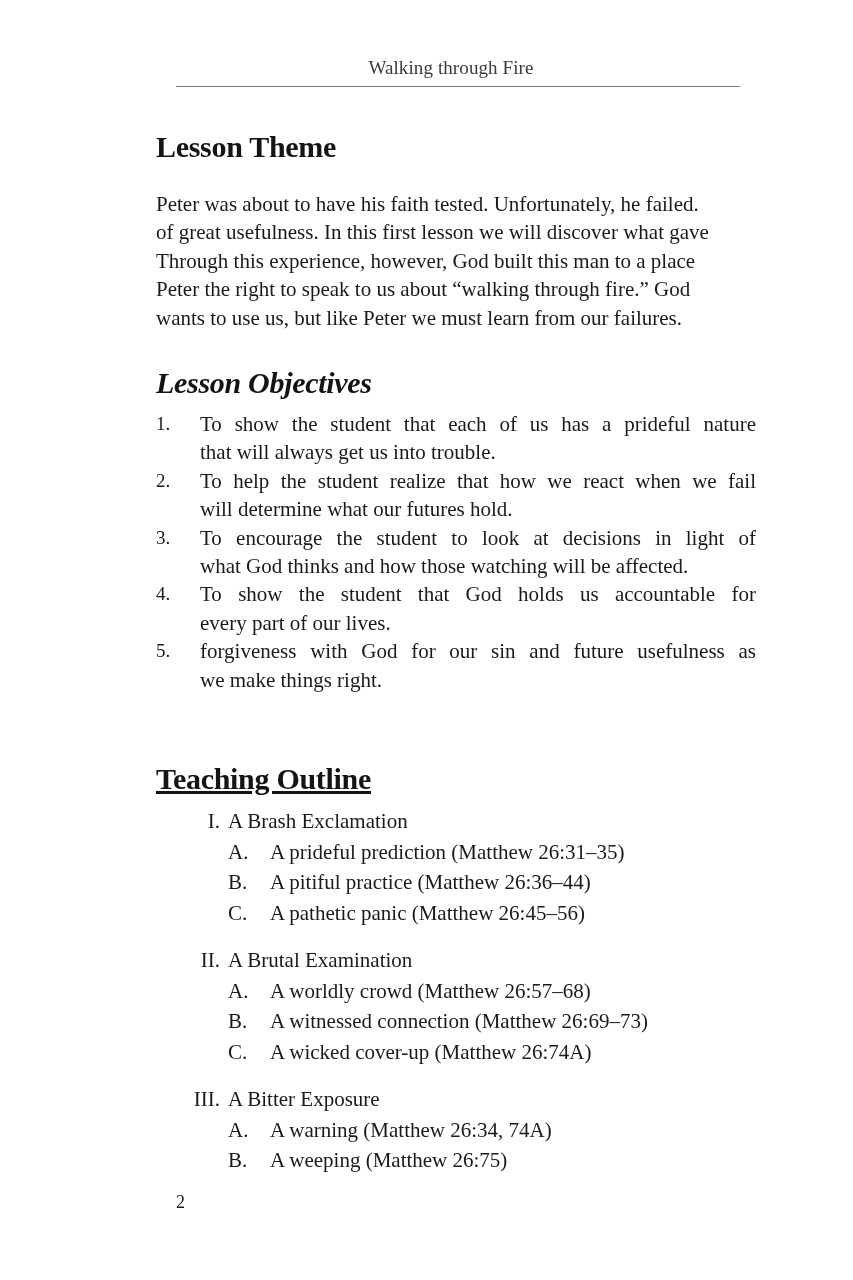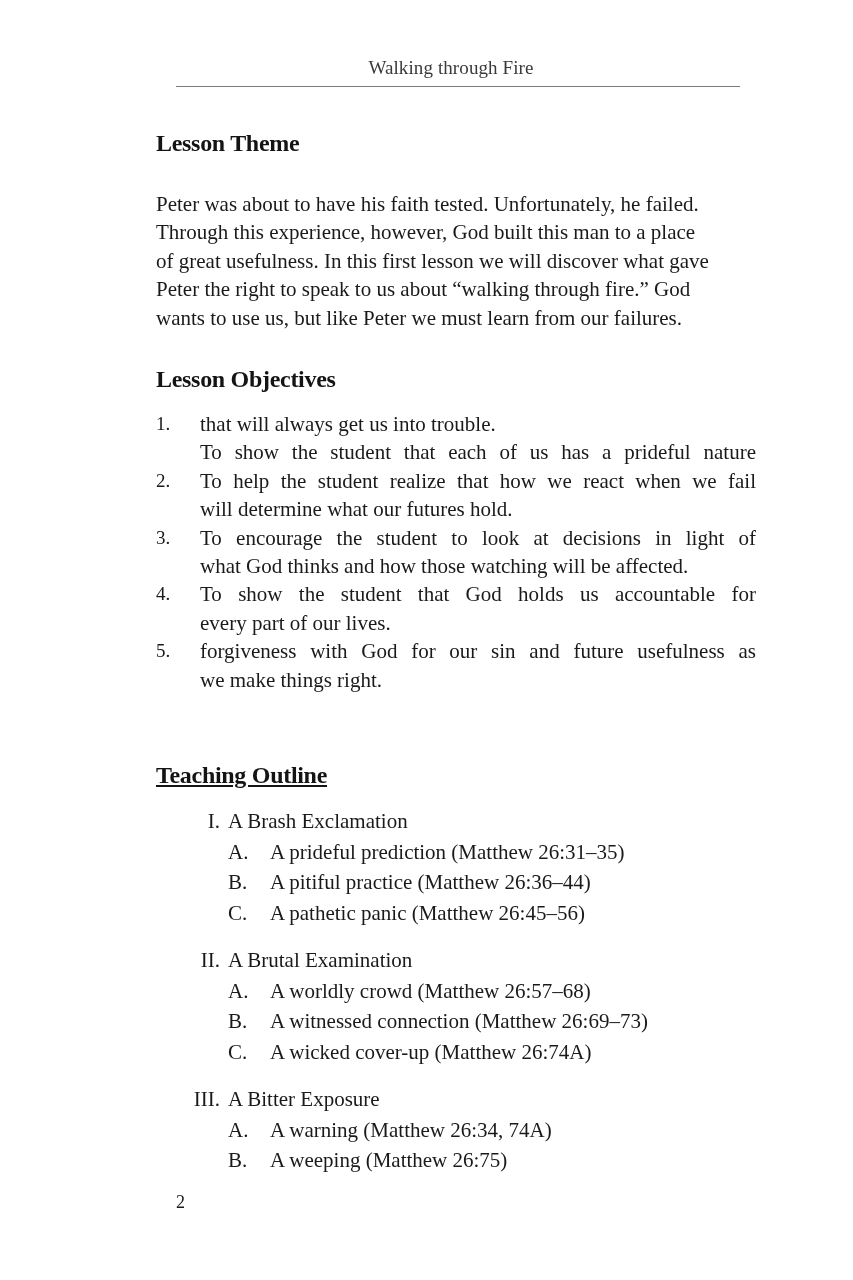--- a/index.html
+++ b/index.html
@@ -30,21 +30,21 @@
       top: 86px;
       left: 176px;
       width: 564px;
       height: 0;
       border-top: 1.3px solid #7a7a7a;
     }
     .section-title {
       position: absolute;
       left: 156px;
       font-weight: bold;
-      font-size: 24px;
+      font-size: 30px;
       letter-spacing: -0.3px;
       color: #141414;
       margin: 0;
     }
     .body-para {
       position: absolute;
       left: 156px;
       width: 600px;
       font-size: 21px;
       line-height: 28.4px;
@@ -114,33 +114,33 @@
   </style>
 </head>
 <body>
 
 <div class="running-head">Walking through Fire</div>
 <div class="head-rule"></div>
 
 <h2 class="section-title" style="top:130px;">Lesson Theme</h2>
 <p class="body-para" style="top:180px;margin-top:10px;">
   <span>Peter was about to have his faith tested. Unfortunately, he failed.</span>
+  <span>of great usefulness. In this first lesson we will discover what gave</span>
   <span>Through this experience, however, God built this man to a place</span>
-  <span>of great usefulness. In this first lesson we will discover what gave</span>
   <span>Peter the right to speak to us about “walking through fire.” God</span>
   <span>wants to use us, but like Peter we must learn from our failures.</span>
 </p>
 
-<h2 class="section-title" style="top:366px;">Lesson Objectives</h2>
+<h2 class="section-title" style="top:366px;font-style:italic;">Lesson Objectives</h2>
 <ol class="objectives">
   <li class="obj-item">
     <span class="obj-num">1.</span>
     <span class="obj-text">
+      <span class="ln">To show the student that each of us has a prideful nature</span>
       <span class="ln last">that will always get us into trouble.</span>
-      <span class="ln">To show the student that each of us has a prideful nature</span>
     </span>
   </li>
   <li class="obj-item">
     <span class="obj-num">2.</span>
     <span class="obj-text">
       <span class="ln">To help the student realize that how we react when we fail</span>
       <span class="ln last">will determine what our futures hold.</span>
     </span>
   </li>
   <li class="obj-item">

